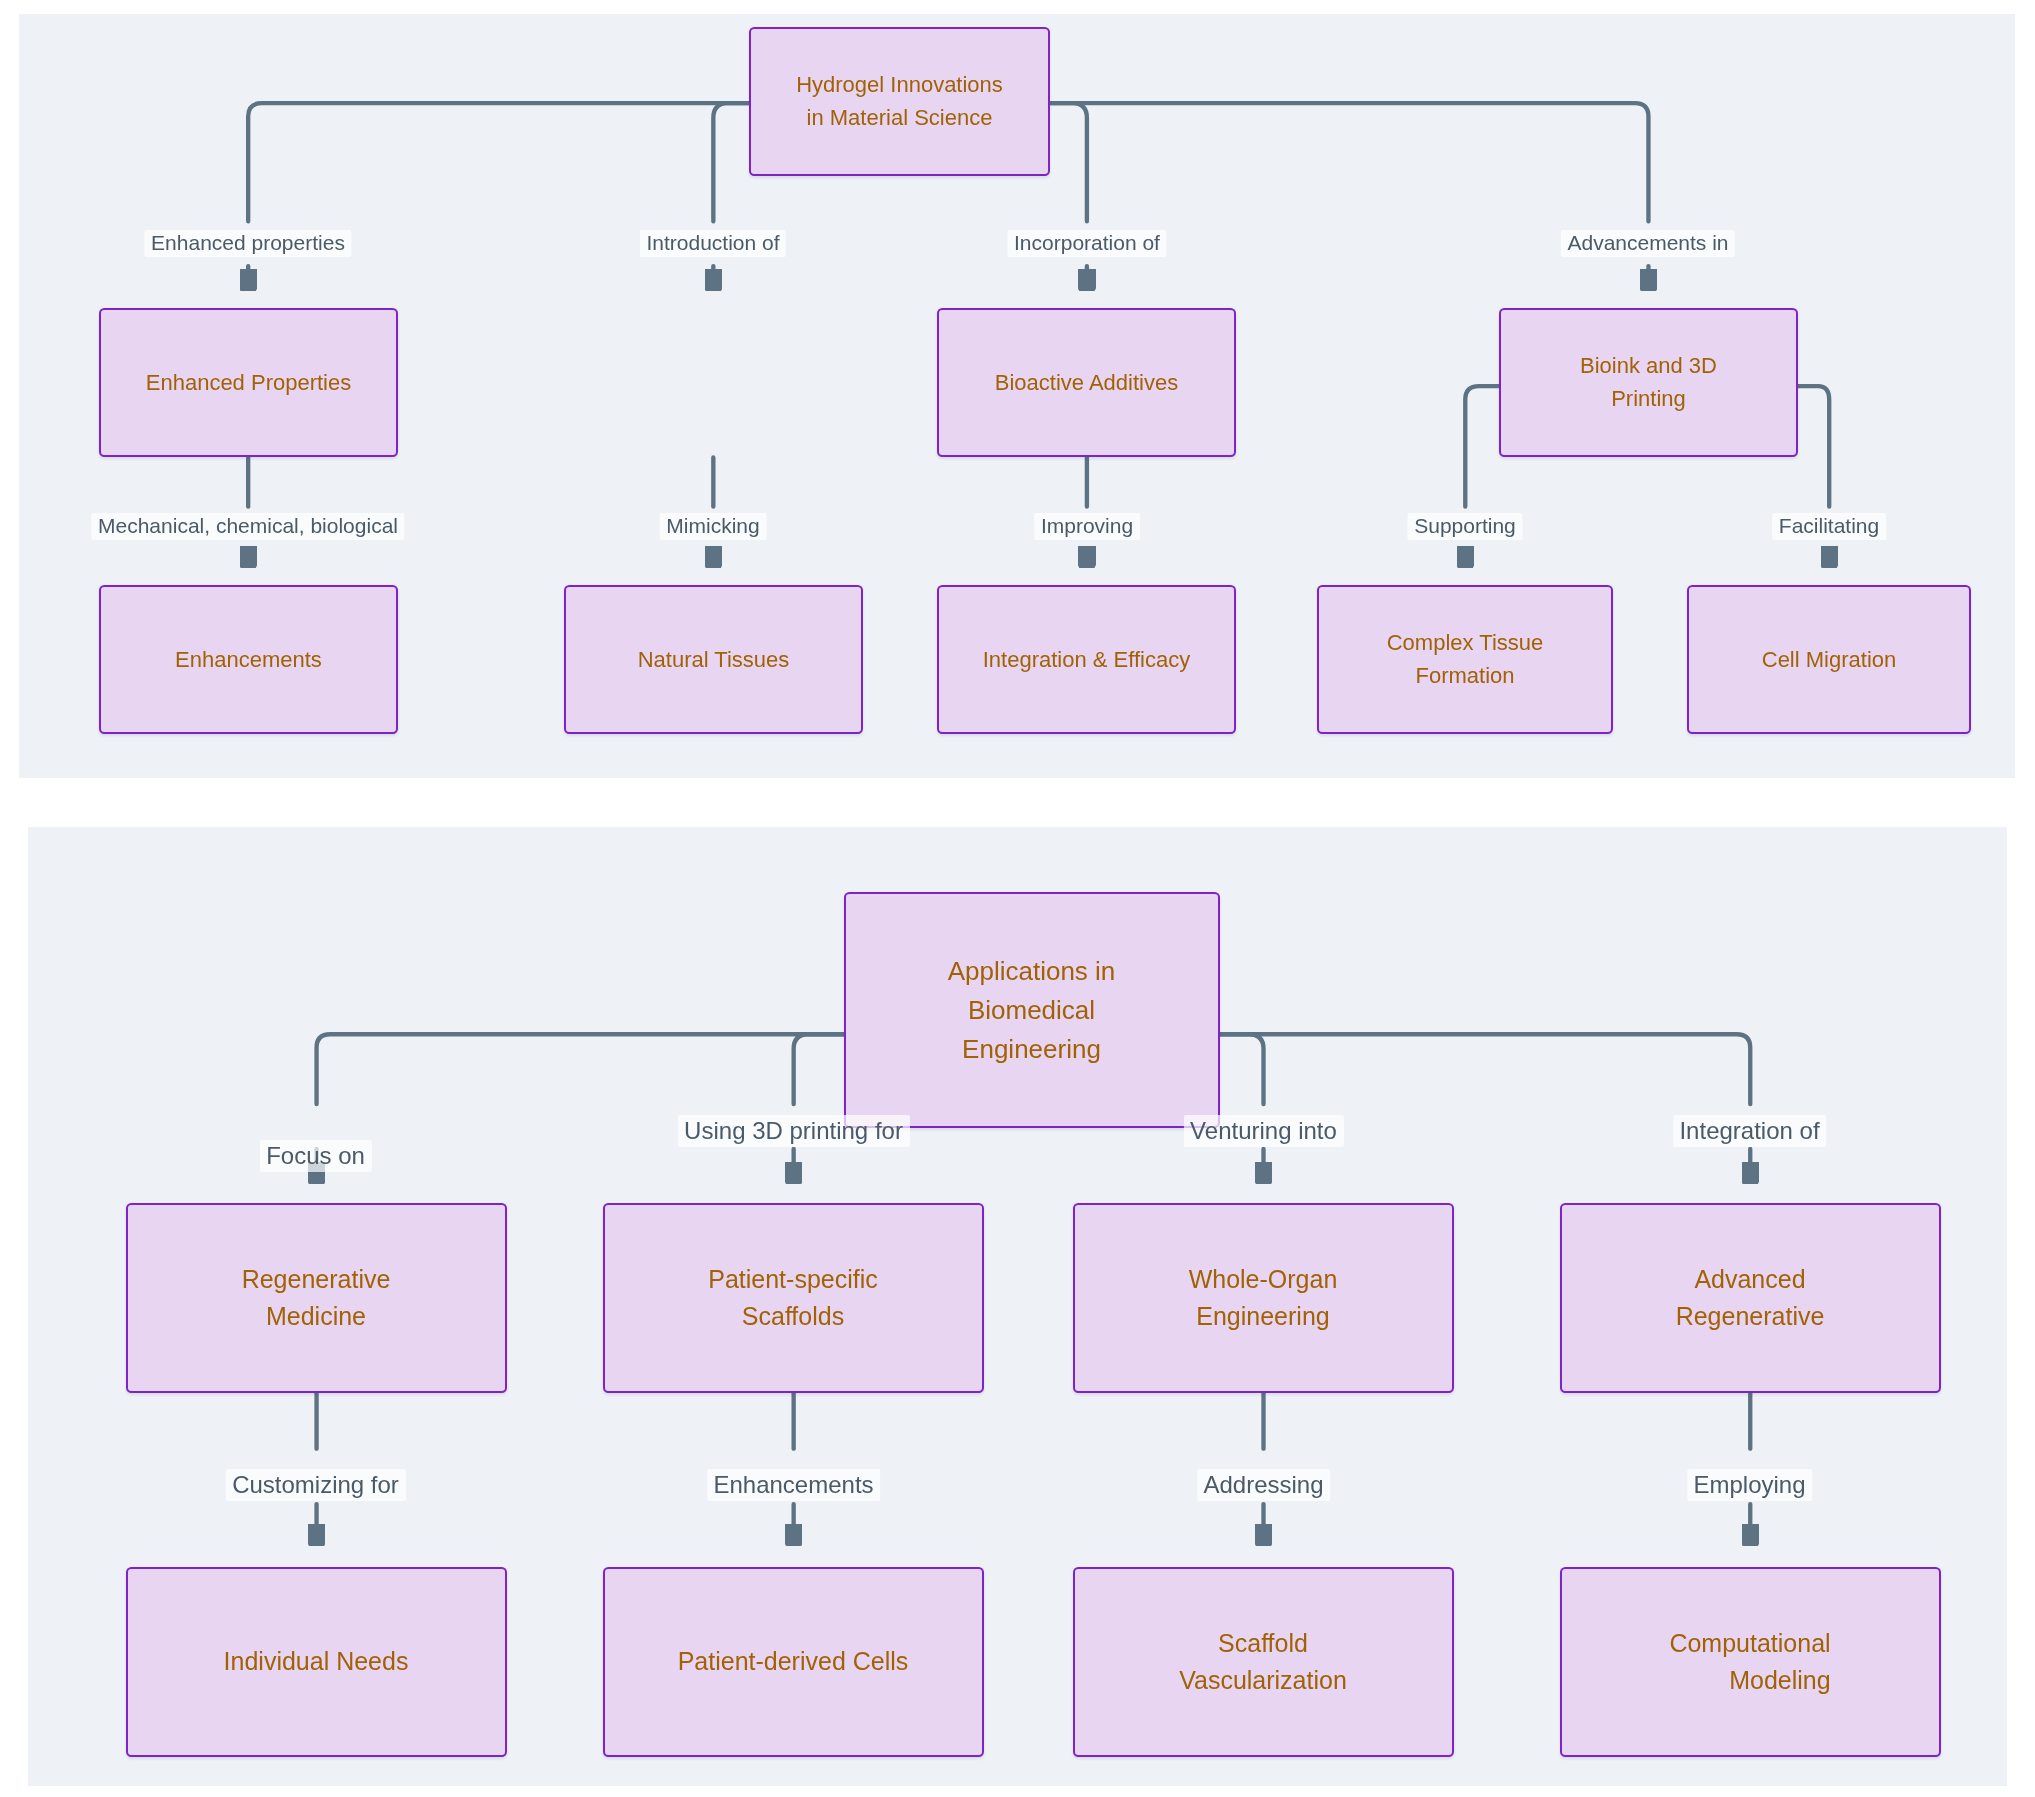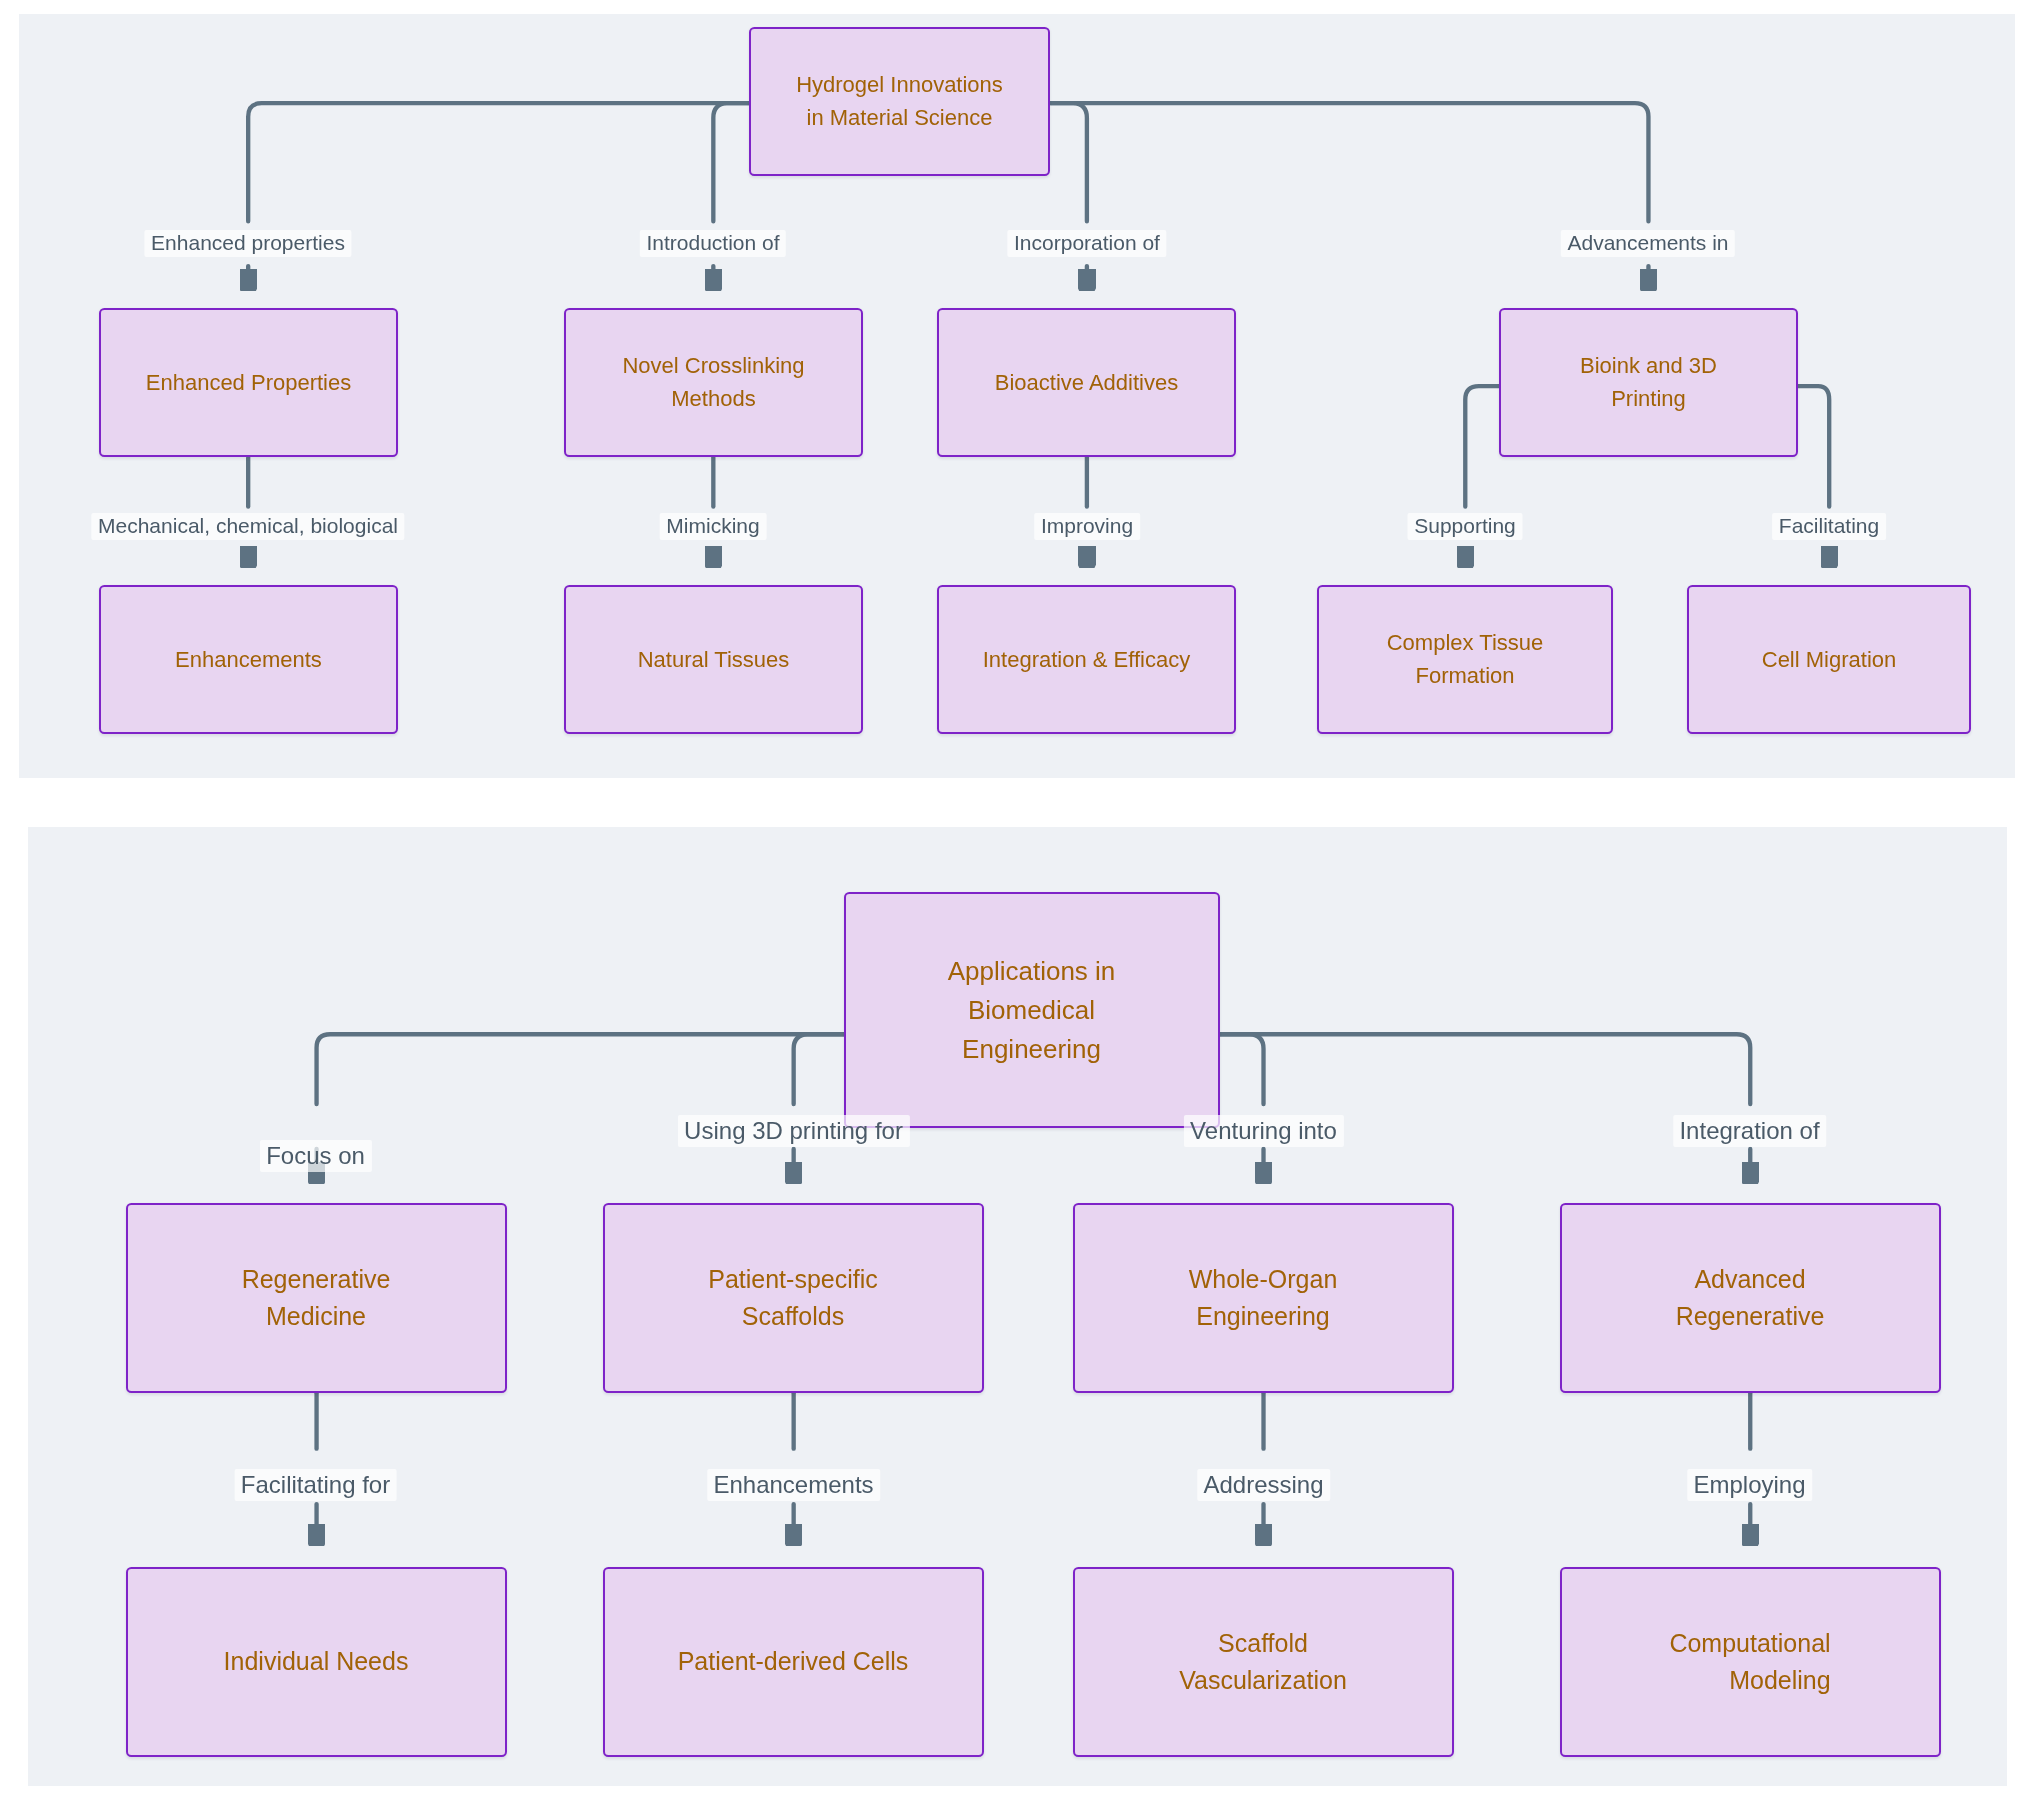--- a/index.html
+++ b/index.html
@@ -58,22 +58,20 @@
 
   <div class="node n1" style="left:730px;top:13px;width:301px;height:149px;">Hydrogel Innovations
 in Material Science</div>
 
   <div class="elabel l1" style="left:229px;top:216px;">Enhanced properties</div>
   <div class="elabel l1" style="left:694px;top:216px;">Introduction of</div>
   <div class="elabel l1" style="left:1068px;top:216px;">Incorporation of</div>
   <div class="elabel l1" style="left:1629px;top:216px;">Advancements in</div>
 
   <div class="node n1" style="left:80px;top:294px;width:299px;height:149px;">Enhanced Properties</div>
-  <div class="node n1" style="left:545px;top:294px;width:299px;height:149px;">Novel Crosslinking
-Methods</div>
   <div class="node n1" style="left:918px;top:294px;width:299px;height:149px;">Bioactive Additives</div>
   <div class="node n1" style="left:1480px;top:294px;width:299px;height:149px;">Bioink and 3D
 Printing</div>
 
   <div class="elabel l1" style="left:229px;top:499px;">Mechanical, chemical, biological</div>
   <div class="elabel l1" style="left:694px;top:499px;">Mimicking</div>
   <div class="elabel l1" style="left:1068px;top:499px;">Improving</div>
   <div class="elabel l1" style="left:1446px;top:499px;">Supporting</div>
   <div class="elabel l1" style="left:1810px;top:499px;">Facilitating</div>
 
@@ -126,21 +124,21 @@
 
   <div class="node n2" style="left:98px;top:376px;width:381px;height:190px;">Regenerative
 Medicine</div>
   <div class="node n2" style="left:575px;top:376px;width:381px;height:190px;">Patient-specific
 Scaffolds</div>
   <div class="node n2" style="left:1045px;top:376px;width:381px;height:190px;">Whole-Organ
 Engineering</div>
   <div class="node n2" style="left:1532px;top:376px;width:381px;height:190px;">Advanced
 Regenerative</div>
 
-  <div class="elabel l2" style="left:288px;top:642px;">Facilitating for</div>
+  <div class="elabel l2" style="left:288px;top:642px;">Customizing for</div>
   <div class="elabel l2" style="left:766px;top:642px;">Enhancements</div>
   <div class="elabel l2" style="left:1236px;top:642px;">Addressing</div>
   <div class="elabel l2" style="left:1722px;top:642px;">Employing</div>
 
   <div class="node n2" style="left:98px;top:740px;width:381px;height:190px;">Individual Needs</div>
   <div class="node n2" style="left:575px;top:740px;width:381px;height:190px;">Patient-derived Cells</div>
   <div class="node n2" style="left:1045px;top:740px;width:381px;height:190px;">Scaffold
 Vascularization</div>
   <div class="node n2" style="left:1532px;top:740px;width:381px;height:190px;text-align:right;">Computational
 Modeling</div>

